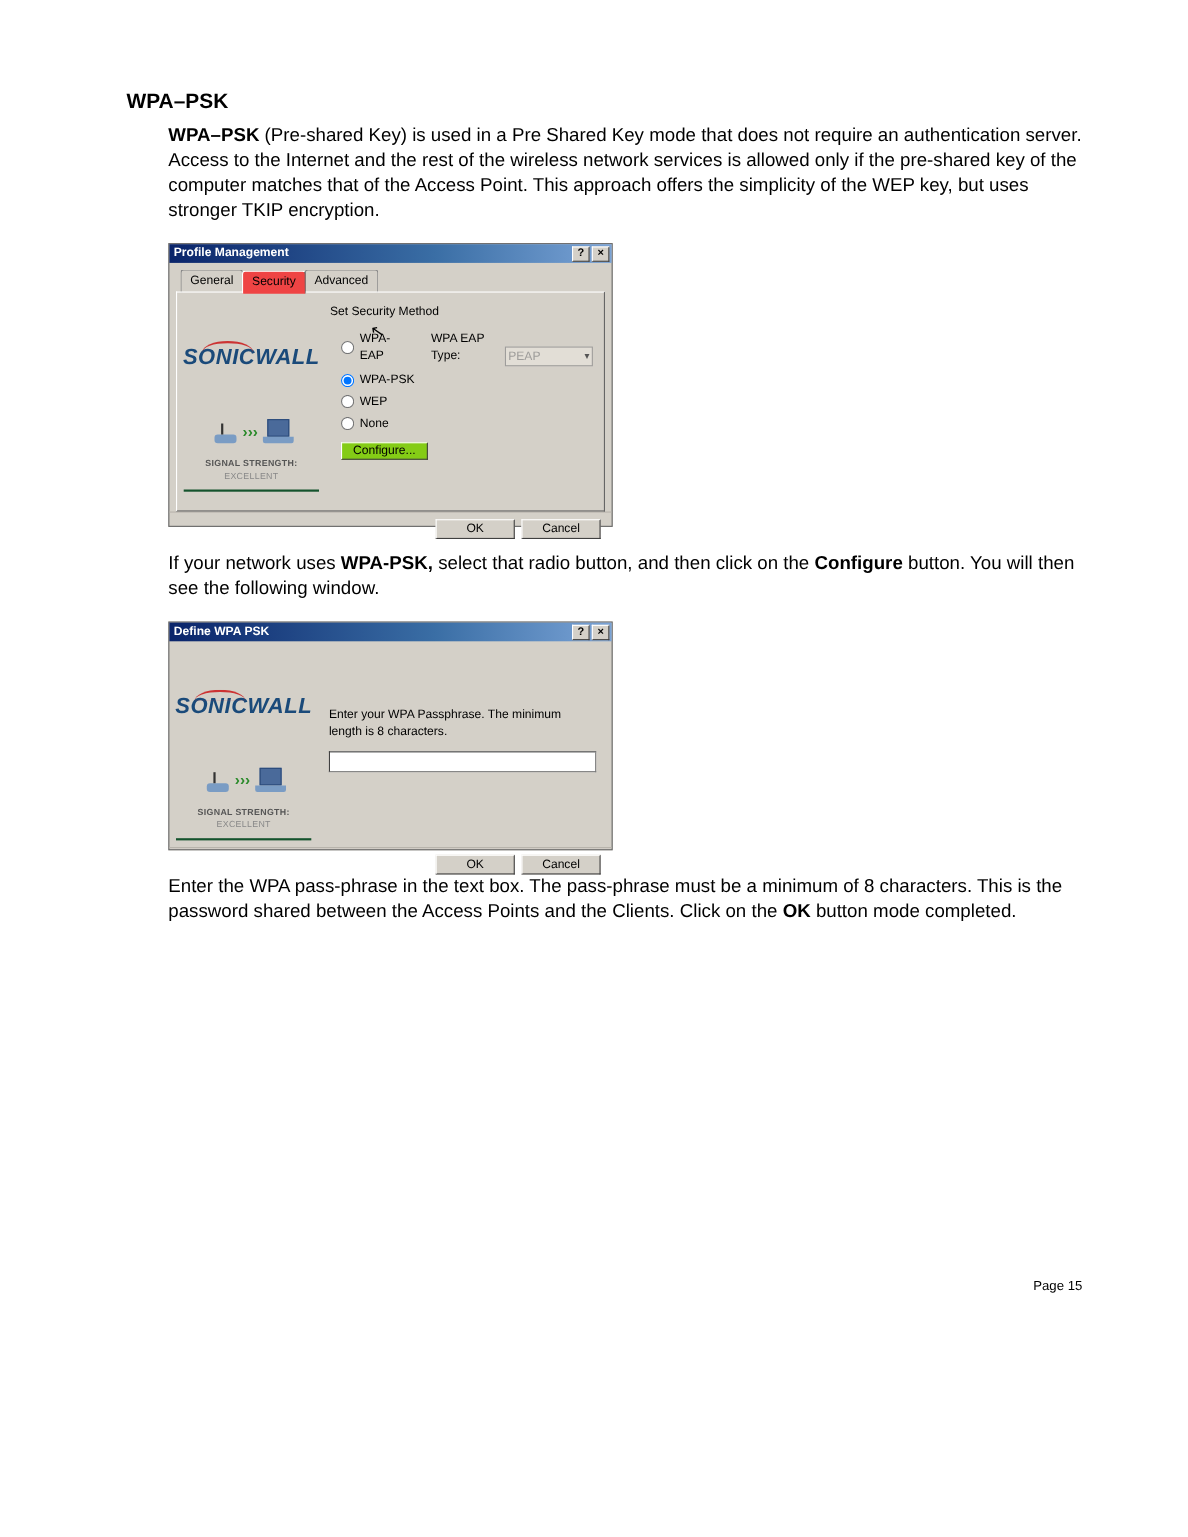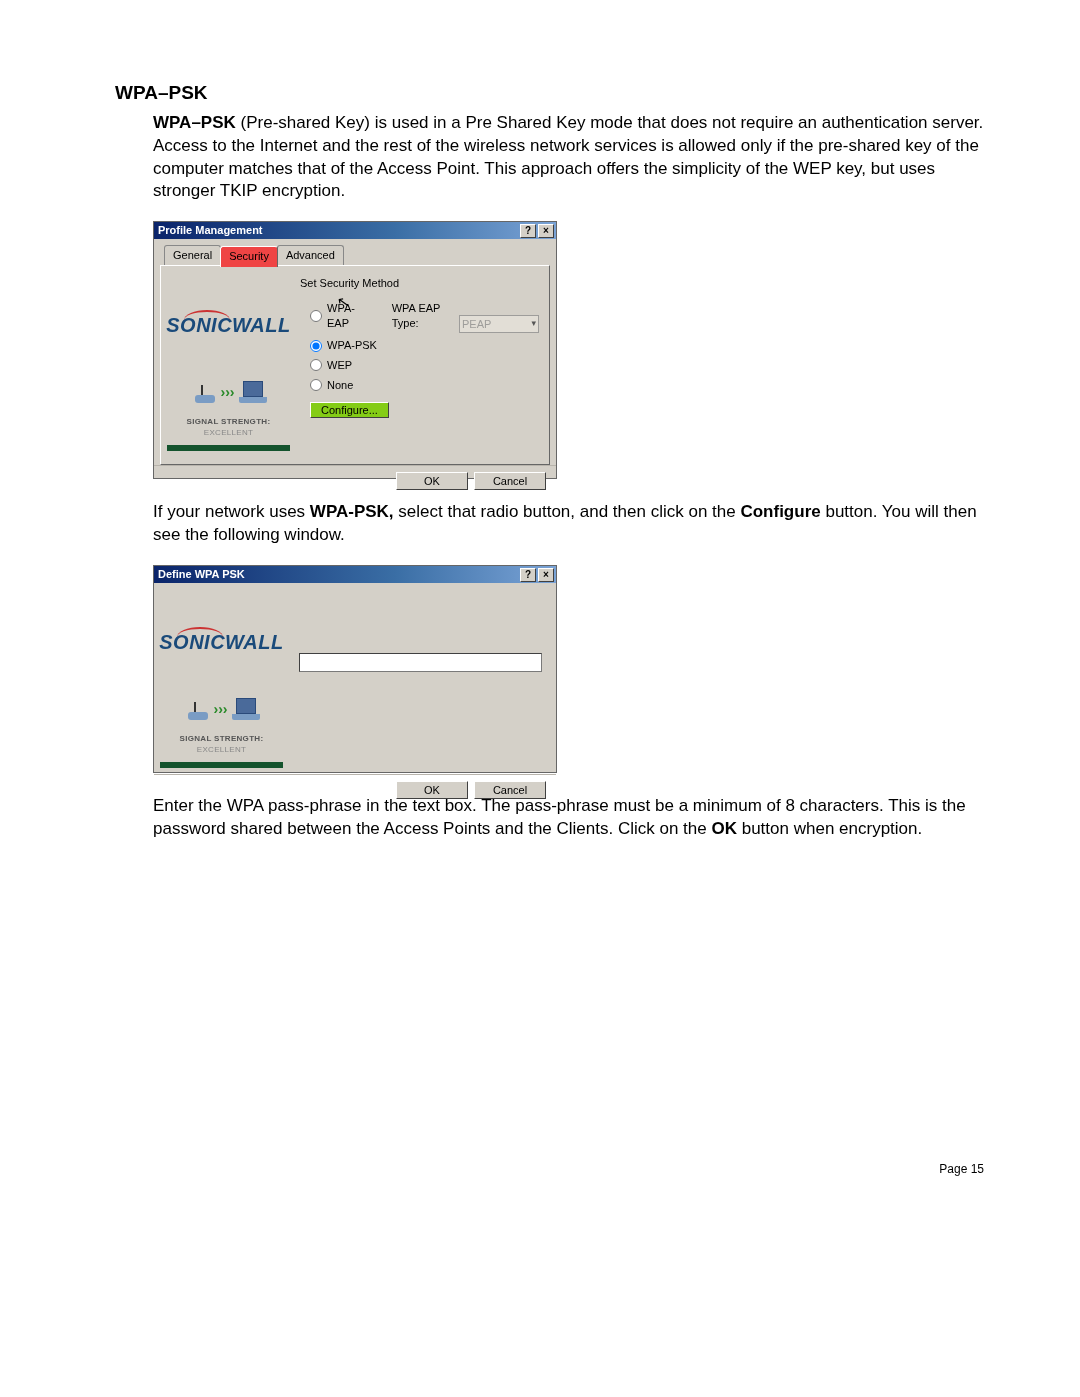--- a/index.html
+++ b/index.html
@@ -156,21 +156,21 @@
     background: #7a9cc4;
     border-radius: 0 0 2px 2px;
   }
   .sig-strength {
     margin-top: 14px;
     font-size: 8px;
     font-weight: bold;
     color: #555;
     letter-spacing: 0.3px;
     text-align: center;
-    border-bottom: 6px solid #14532d;
+    border-bottom: 2px solid #14532d;
     padding-bottom: 6px;
     width: 100%;
   }
   .sig-strength .exc { color: #888; font-weight: normal; }
   .main-area {
     flex: 1;
     padding: 6px 10px 6px 4px;
   }
   
   .tabs {
@@ -398,28 +398,29 @@
           <div class="icons-row">
             <div class="ap-icon"></div>
             <div class="wave-icon">›››</div>
             <div class="laptop-icon"></div>
           </div>
           <div class="sig-strength">
             <span>SIGNAL STRENGTH:</span><span class="exc"> EXCELLENT</span>
           </div>
         </div>
         <div class="psk-main">
+          <div>Enter your WPA Passphrase.  The minimum length is 8 characters.</div>
           <input type="text" class="psk-input" value="" style="">
         </div>
       </div>
       <div class="dlg-buttons">
         <button class="dlg-btn">OK</button>
         <button class="dlg-btn">Cancel</button>
       </div>
     </div>
   </div>
 
   <p class="para">
-    <span>Enter the WPA pass-phrase in the text box. The pass-phrase must be a minimum of 8 characters. This is the password shared between the Access Points and the Clients. Click on the </span><span class="bold">OK</span><span> button when encryption.</span>
+    <span>Enter the WPA pass-phrase in the text box. The pass-phrase must be a minimum of 8 characters. This is the password shared between the Access Points and the Clients. Click on the </span><span class="bold">OK</span><span> button mode completed.</span>
   </p>
 
   <div class="page-num">Page 15</div>
 </div>
 
 </body></html>

